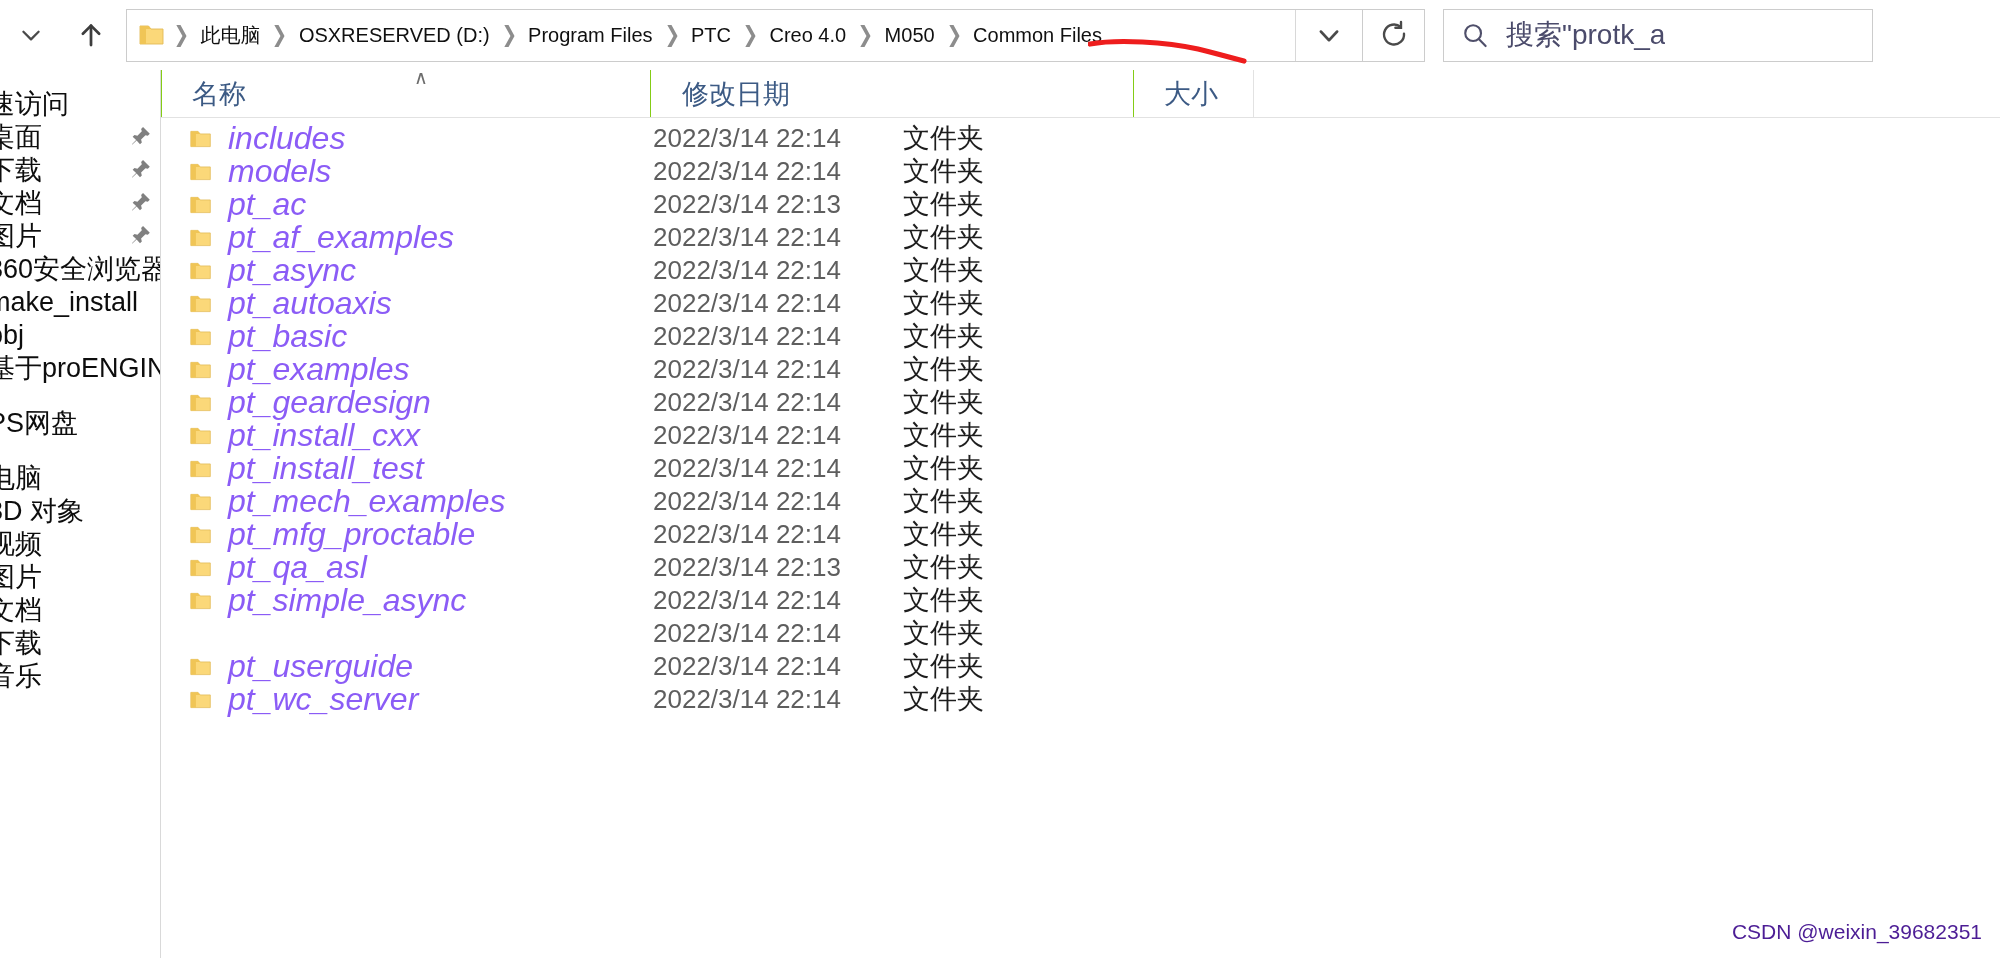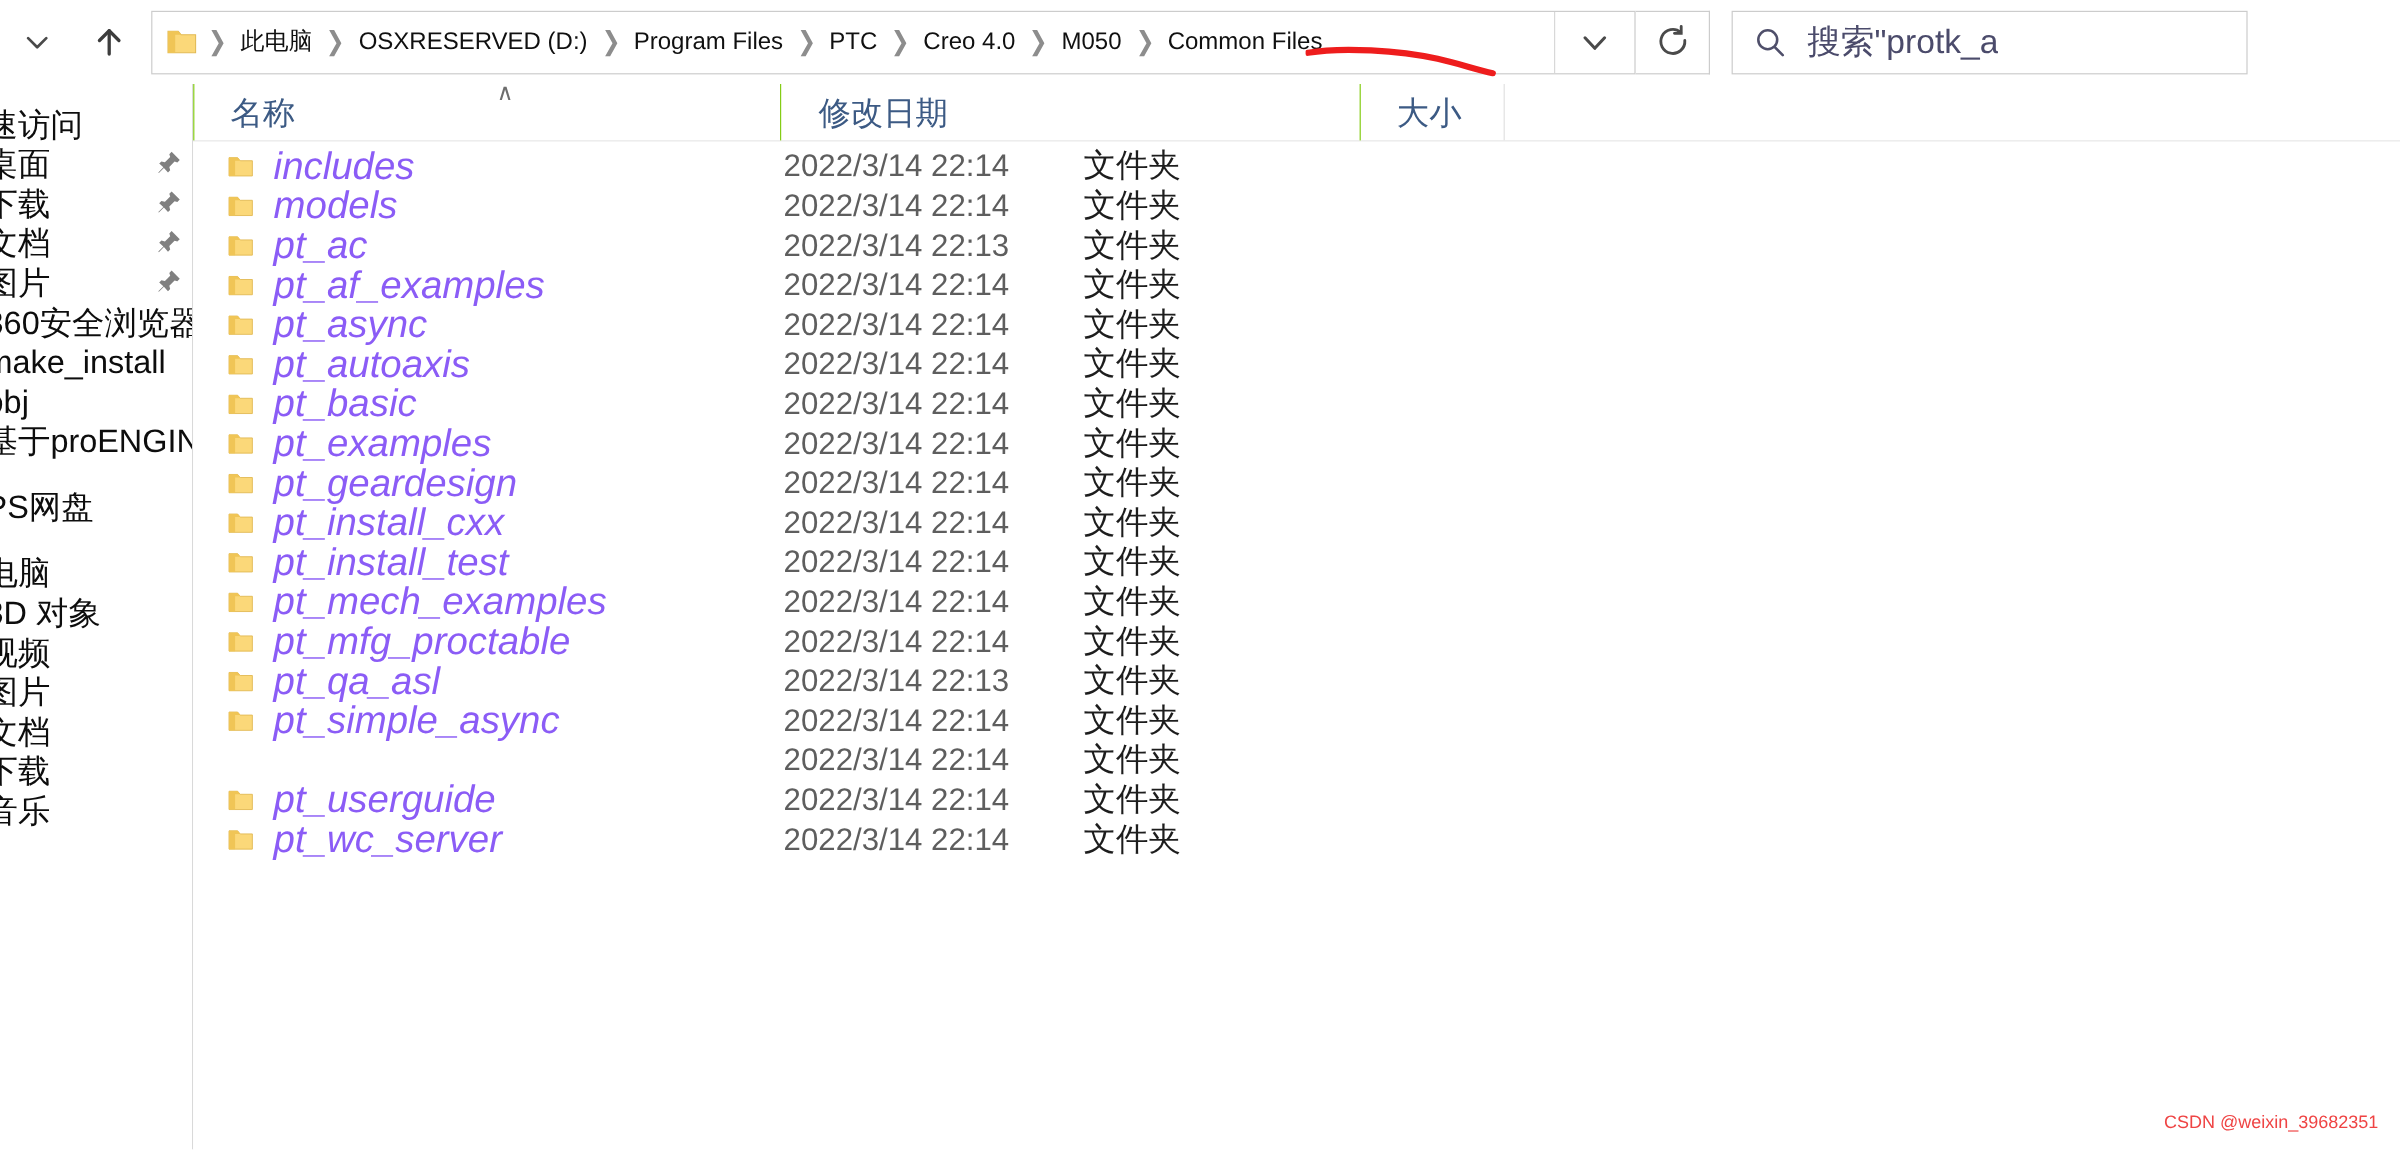--- a/index.html
+++ b/index.html
@@ -293,22 +293,22 @@
     width: 160px;
     height: 34px;
     pointer-events: none;
   }
 
   
   .watermark {
     position: absolute;
     right: 18px;
     bottom: 14px;
-    font-size: 15px;
-    color: #ef4444;
+    font-size: 21px;
+    color: #4c1d95;
     white-space: nowrap;
   }
 </style>
 </head>
 <body>
 
 <div class="explorer">
 
   <div class="addressbar">
 

